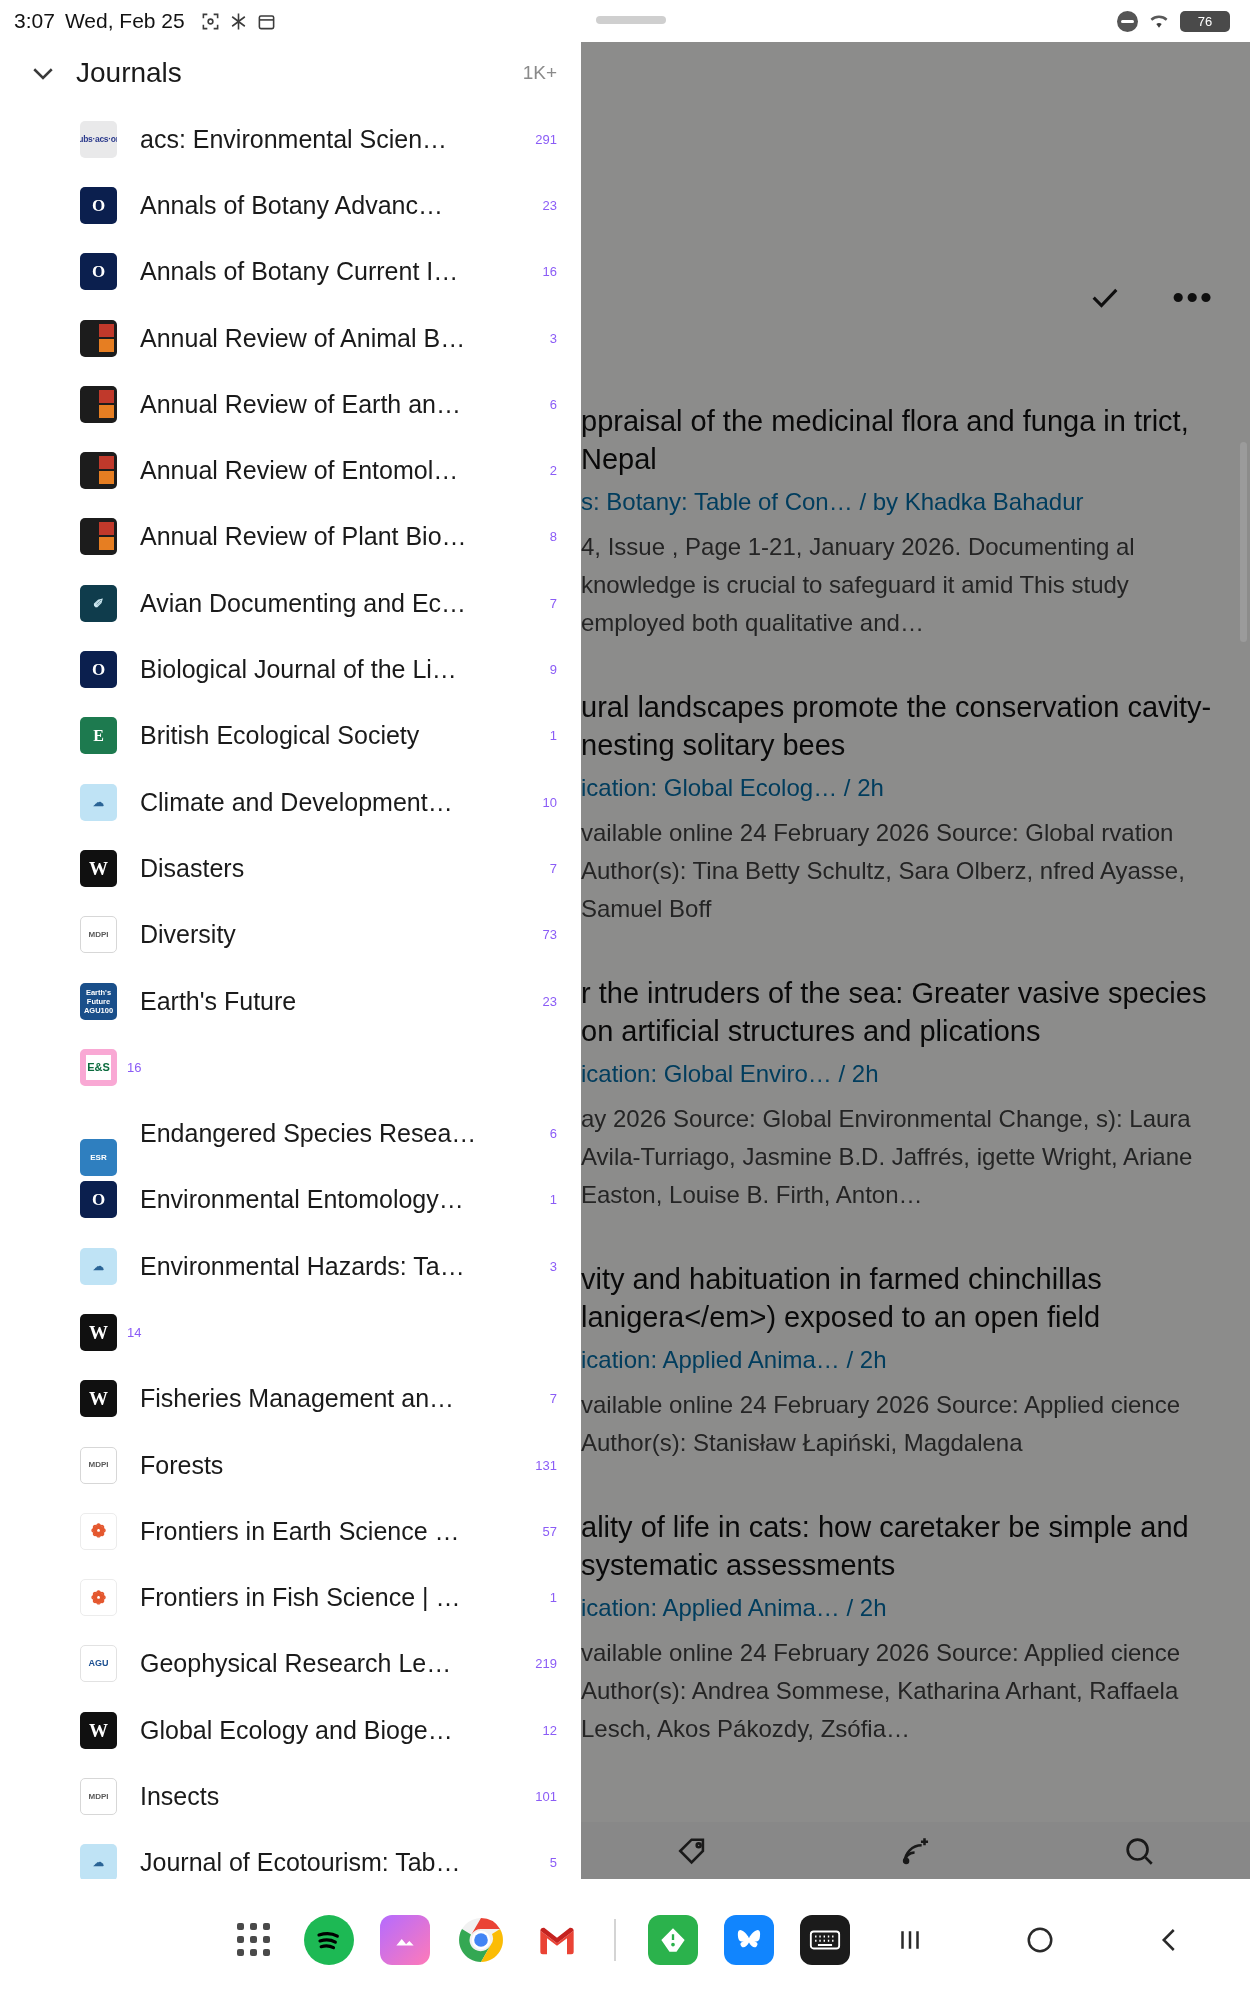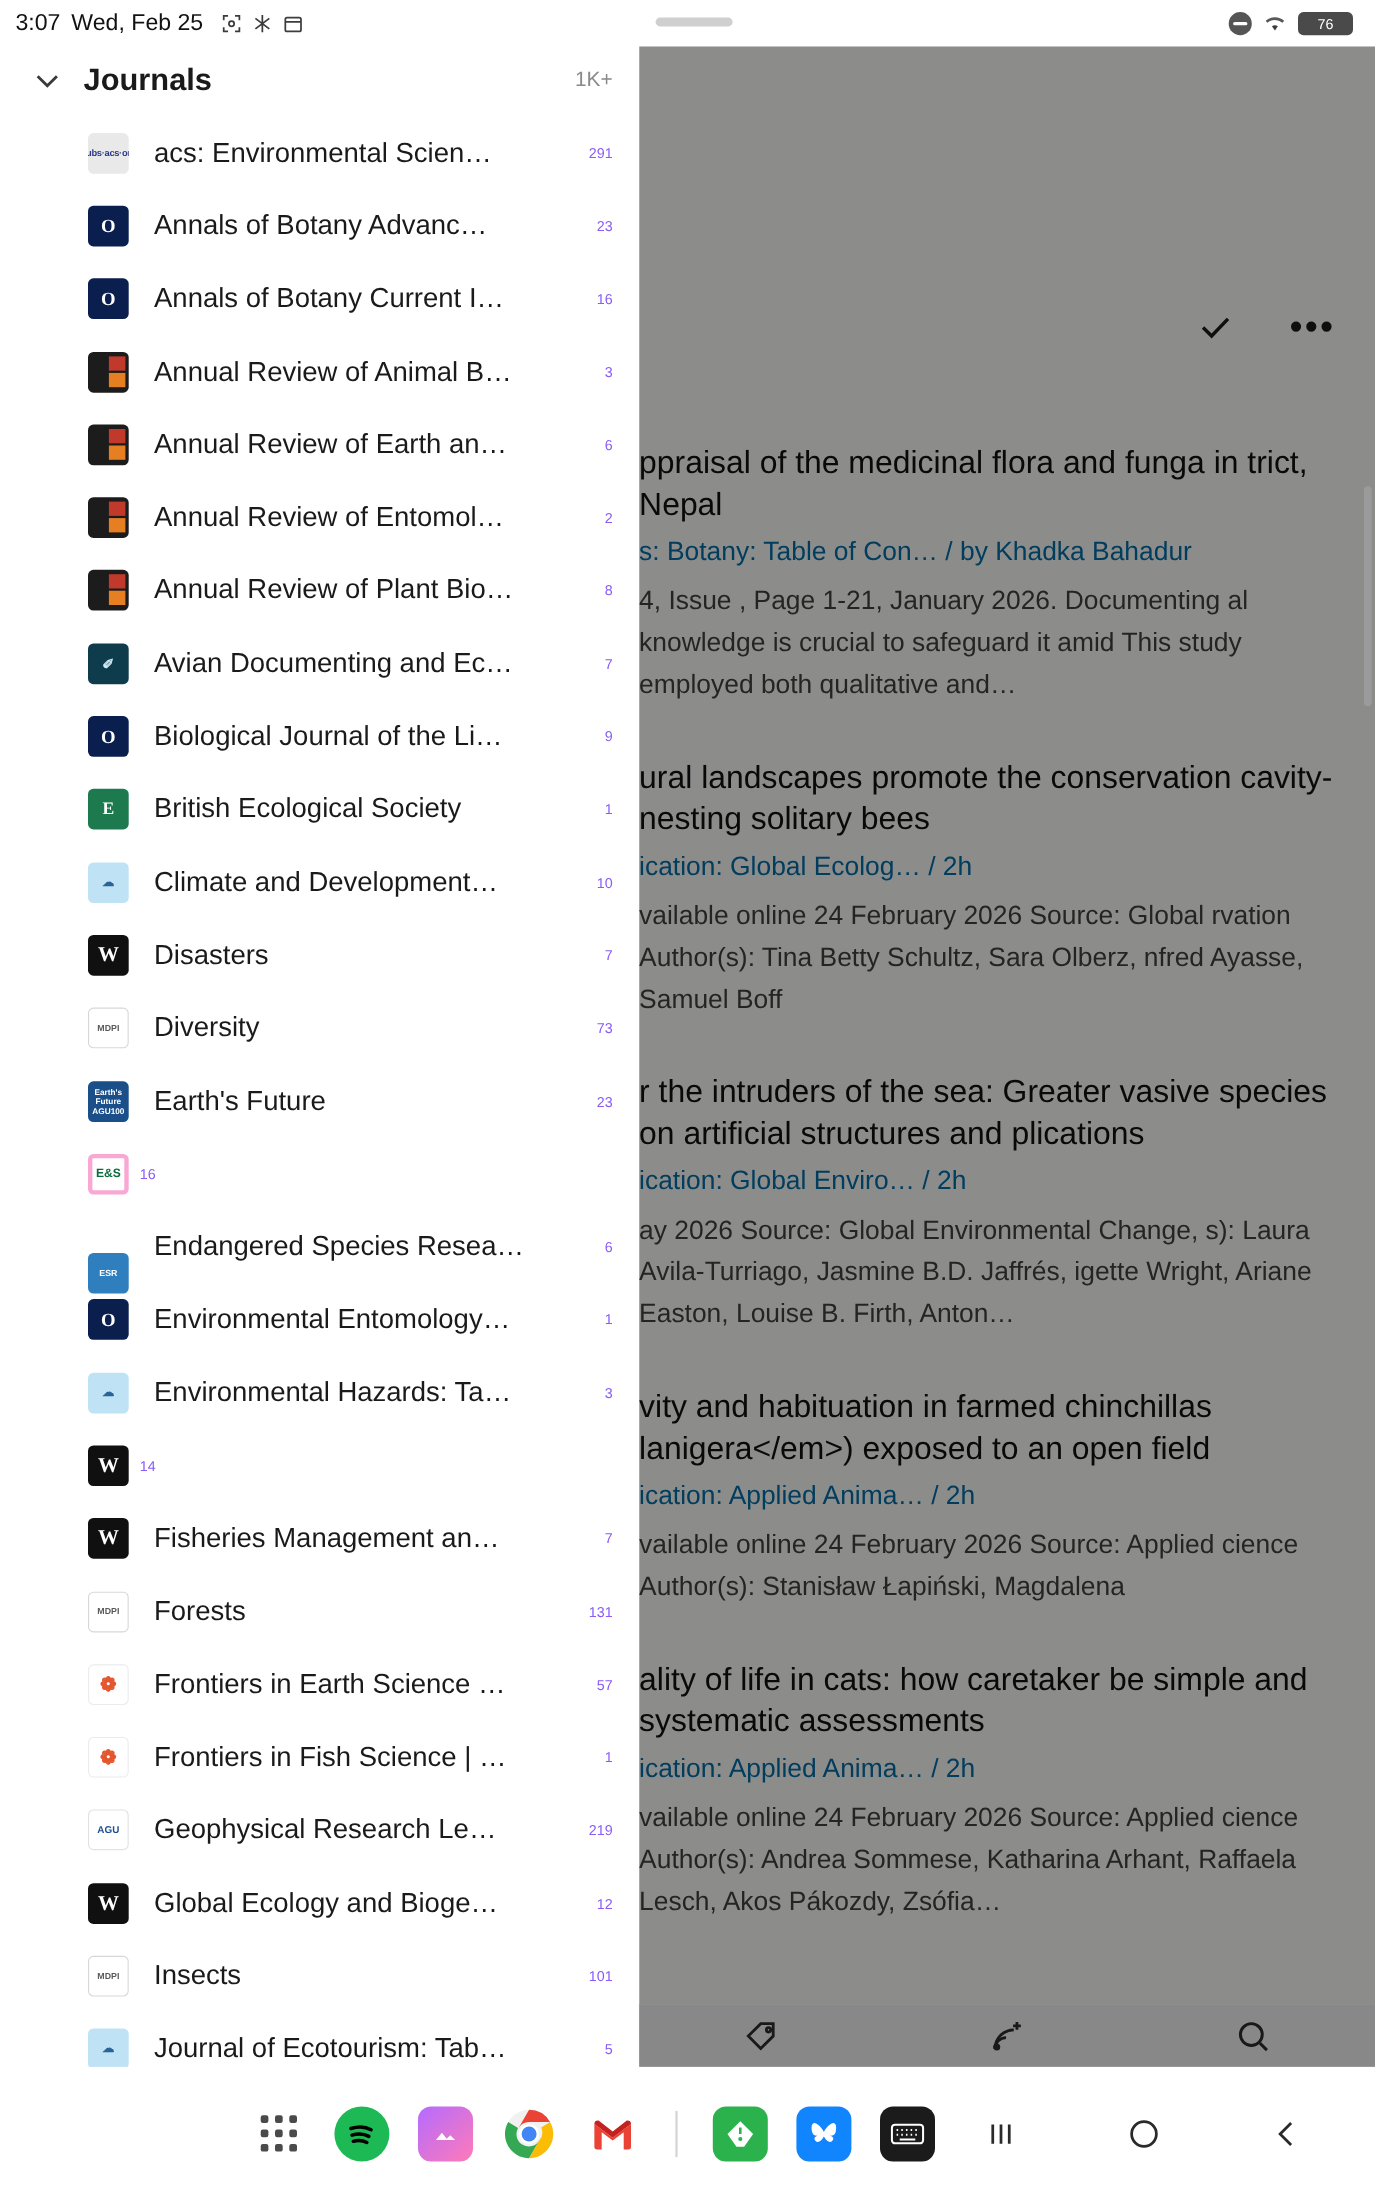--- a/index.html
+++ b/index.html
@@ -61,21 +61,21 @@
     overflow: hidden;
   }
   .sb-header {
     display: flex; align-items: center;
     height: 62px; padding: 0 24px 0 26px;
   }
   .chev {
     width: 34px; height: 34px; display:flex; align-items:center; justify-content:center;
     color: #3a3a3a; margin-right: 16px;
   }
-  .sb-title { font-size: 28px; color: #1a1a1a; font-weight: bold; }
+  .sb-title { font-size: 28px; color: #1a1a1a; }
   .sb-count { margin-left: auto; font-size: 19px; color: #8a8a8a; }
 
   .jlist { padding-top: 2px; }
   .jrow {
     display: flex; align-items: center;
     height: 66.3px;
     padding: 0 24px 0 80px;
   }
   .jicon {
     width: 37px; height: 37px; border-radius: 5px;
@@ -102,21 +102,21 @@
   .ic-oup    { background:#0b1f4e; color:#ffffff; font-size:17px; font-family:"Liberation Serif", serif;}
   .ic-ar     { background:#1c1c1c; color:#fff; font-size:15px; position:relative;}
   .ic-ar::before{content:""; position:absolute; right:3px; top:4px; width:15px; height:13px; background:#c0392b;}
   .ic-ar::after{content:""; position:absolute; right:3px; top:19px; width:15px; height:13px; background:#e67e22;}
   .ic-avian  { background:#0f3c4c; color:#cfe9f2; font-size:13px;}
   .ic-bes    { background:#1d7a4f; color:#ffffff; font-size:16px; font-family:"Liberation Serif", serif;}
   .ic-cld    { background:#bfe3f5; color:#2a6496; font-size:11px;}
   .ic-wiley  { background:#101010; color:#ffffff; font-size:19px; font-family:"Liberation Serif", serif;}
   .ic-mdpi   { background:#ffffff; color:#5a5a5a; font-size:8px; border:1px solid #d7d7d7; font-weight:700;}
   .ic-ef     { background:#1a4f8a; color:#ffffff; font-size:7.5px; line-height:9px; padding:2px;}
-  .ic-es     { background:#ffffff; color:#0a6b3d; font-size:11px; font-weight:700; border:4px solid #f9a8d4;}
+  .ic-es     { background:#ffffff; color:#0a6b3d; font-size:11px; font-weight:700; border:6px solid #f9a8d4;}
   .ic-esr    { background:#2f7fbf; color:#ffffff; font-size:8px;margin-top:48px;}
   .ic-front  { background:#ffffff; color:#e4572e; font-size:18px; border:1px solid #ececec;}
   .ic-agu    { background:#ffffff; color:#1b4f91; font-size:9px; font-weight:700; border:1px solid #e2e2e2;}
   .ic-jeco   { background:#bfe3f5; color:#2a6496; font-size:11px;}
 
   
   .content {
     position: absolute; top: 42px; left: 581px;
     width: 669px; height: 1837px;
     background: #f2f1f0;

